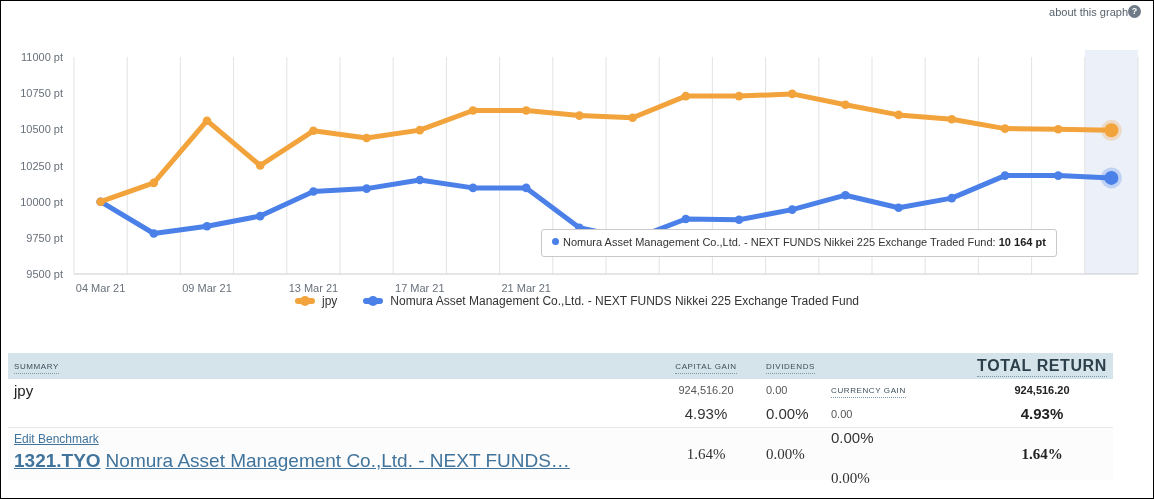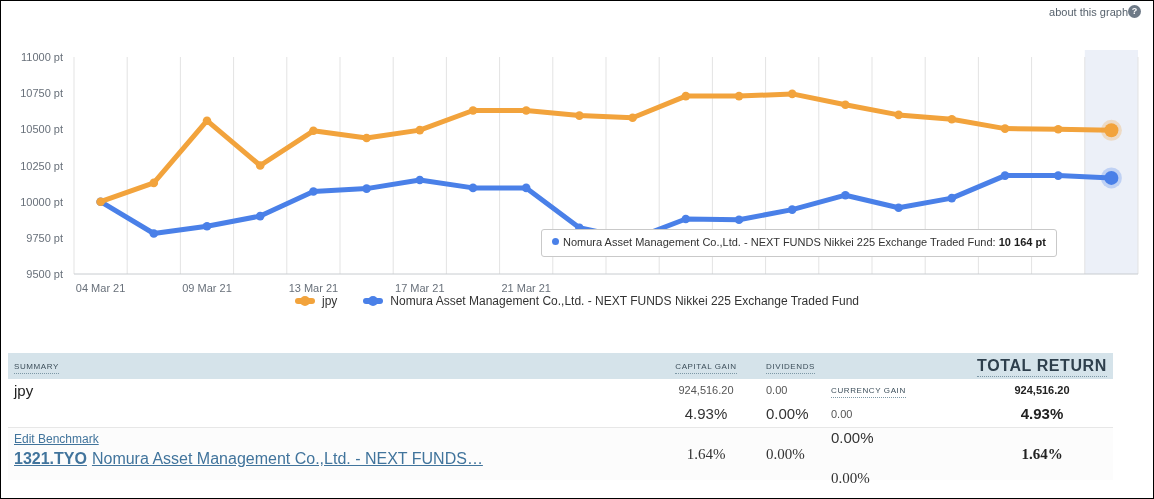--- a/index.html
+++ b/index.html
@@ -45,21 +45,21 @@
   .row-body{height:48px;}
   .row-bench{height:52px;border-top:1px solid #e7e7e7;background:#fcfcfc;}
   .cell-2line{display:flex;flex-direction:column;justify-content:center;gap:9px;}
   .v-small{font-size:11px;color:#555;}
   .v-big{font-size:15px;color:#333;}
   .bold{font-weight:bold;color:#222;}
   .pf-small{font-size:11px;color:#4a4a4a;margin-top:2px;}
   .pf-main{font-size:15px;color:#222;margin-top:3px;}
   a.slink{color:#41749c;text-decoration:underline;}
   .edit-link{font-size:12px;display:inline-block;margin-top:4px;}
-  .bench-line{margin-top:4px;font-size:16px;white-space:nowrap;overflow:hidden;}
+  .bench-line{margin-top:4px;font-size:19px;white-space:nowrap;overflow:hidden;}
   .ticker{font-weight:bold;margin-right:5px;}
   .cell-1line{display:flex;flex-direction:column;justify-content:center;font-family:Liberation Serif, serif;}
 </style>
 </head>
 <body>
 
 <div class="topbar">
   <span class="about-link">about this graph</span>
   <span class="help-badge">?</span>
 </div>

